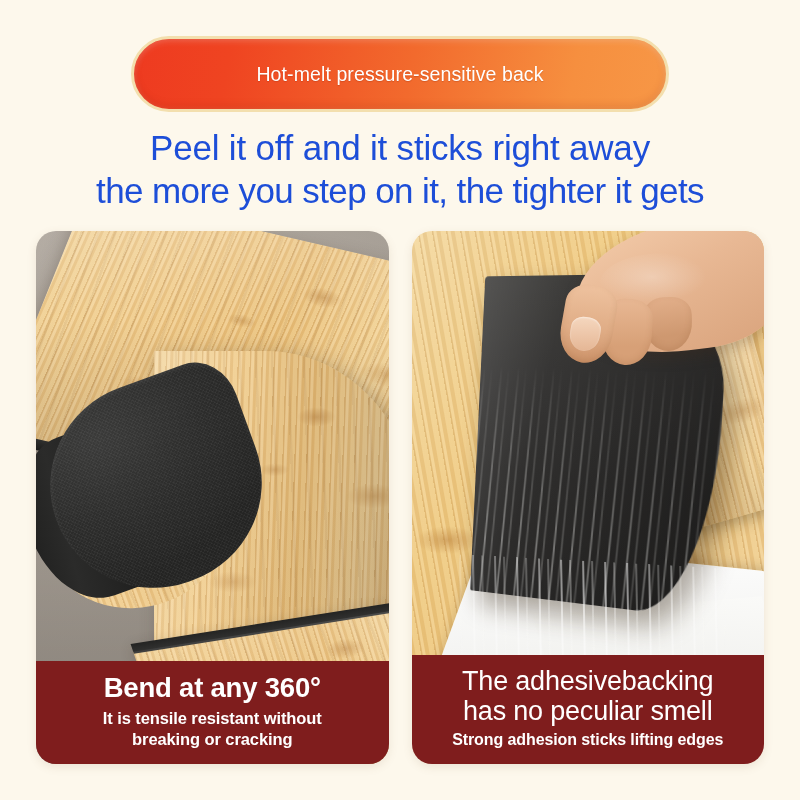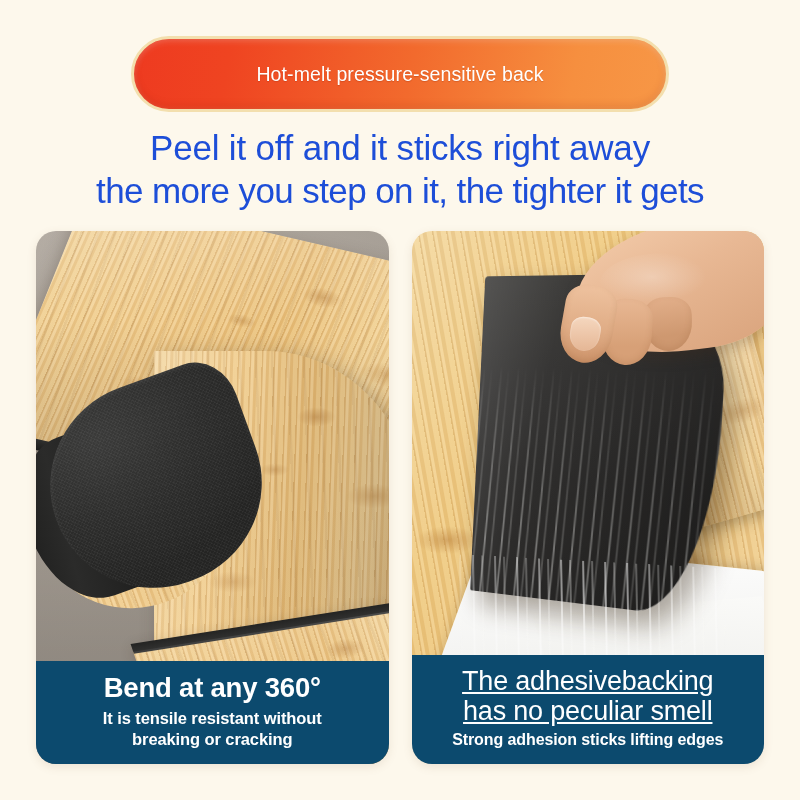--- a/index.html
+++ b/index.html
@@ -73,32 +73,32 @@
     border-radius: 20px;
     overflow: hidden;
     box-shadow: 0 3px 10px rgba(120,90,60,0.13);
   }
   .photo { position: absolute; inset: 0; overflow: hidden; }
 
   
   .caption {
     position: absolute;
     left: 0; right: 0; bottom: 0;
-    background: #0c4a6e;
+    background: #7f1d1d;
     color: #FFFFFF;
     text-align: center;
     padding: 11px 10px 14px;
   }
   .cap-title {
     font-weight: bold;
     font-size: 27.5px;
     line-height: 31px;
     letter-spacing: -0.2px;
   }
-  .cap-title.thin { font-weight: normal; font-size: 27px; line-height: 30px; text-decoration: underline; }
+  .cap-title.thin { font-weight: normal; font-size: 27px; line-height: 30px; }
   .cap-sub {
     font-size: 16.5px;
     line-height: 21px;
     margin-top: 5px;
     letter-spacing: -0.1px;
     font-weight: bold;
   }
   .cap-sub.tight { font-size: 16px; margin-top: 3px; }
 
   

